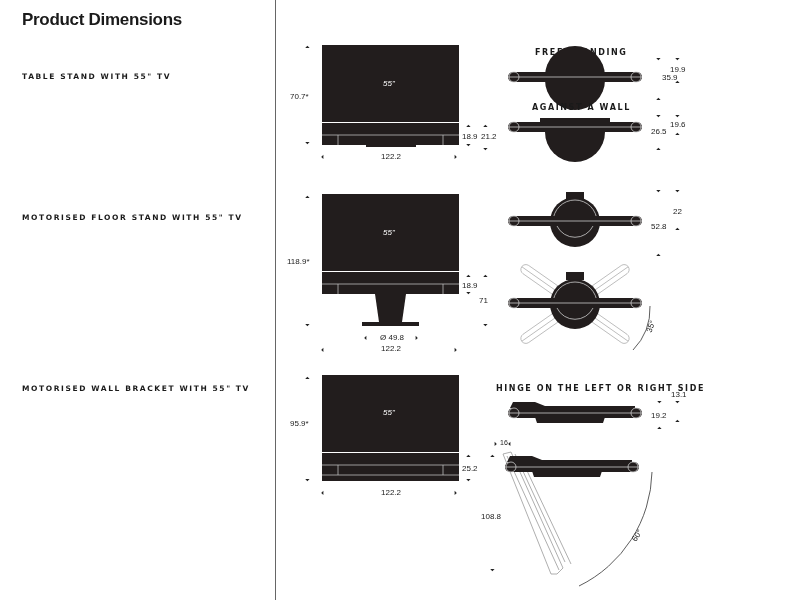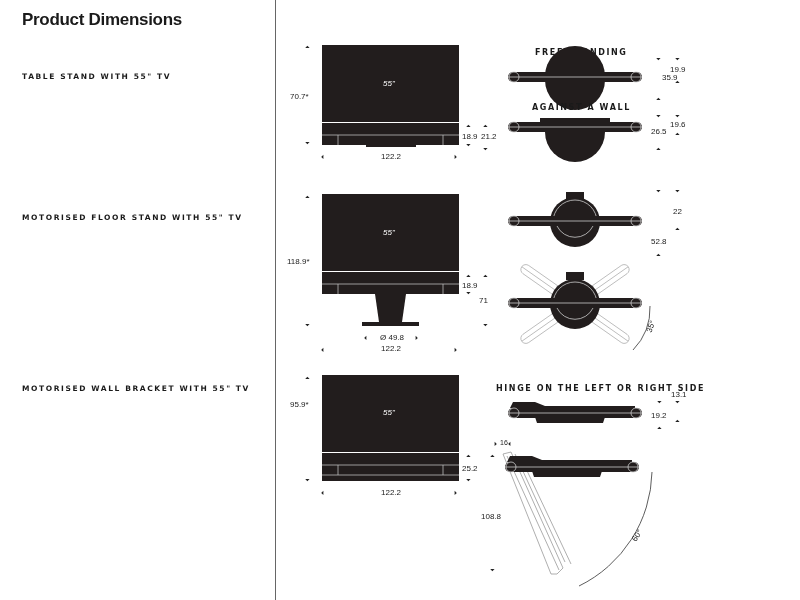--- a/index.html
+++ b/index.html
@@ -115,21 +115,21 @@
     <rect x="61" y="0" width="18" height="8" fill="#221d1d"></rect>
     <circle cx="70" cy="30" r="25" fill="#221d1d"></circle>
     <path d="M48 30 A22 22 0 0 1 92 30" fill="none" stroke="#ccc" stroke-width="0.8"></path>
     <path d="M52 34 A20 20 0 0 0 88 34" fill="none" stroke="#ccc" stroke-width="0.8"></path>
     <rect x="3" y="24" width="134" height="10" rx="5" fill="#221d1d"></rect>
     <line x1="3" y1="29" x2="137" y2="29" stroke="#ccc" stroke-width="0.8"></line>
     <circle cx="9" cy="29" r="5" fill="none" stroke="#ccc" stroke-width="0.8"></circle>
     <circle cx="131" cy="29" r="5" fill="none" stroke="#ccc" stroke-width="0.8"></circle>
   </svg>
   <span class="mk" style="left:656px;top:188px">⏷</span>
-  <div class="dim" style="left:651px;top:237px">52.8</div>
+  <div class="dim" style="left:651px;top:222px">52.8</div>
   <span class="mk" style="left:656px;top:252px">⏶</span>
   <span class="mk" style="left:675px;top:188px">⏷</span>
   <div class="dim" style="left:673px;top:207px">22</div>
   <span class="mk" style="left:675px;top:226px">⏶</span>
 
   <svg style="left:505px;top:258px" width="150" height="100">
     <g stroke="#aaa" stroke-width="0.7" fill="none">
       <g transform="rotate(35 70 46)">
           <rect x="5" y="41" width="130" height="10" rx="5"></rect>
           <line x1="5" y1="46" x2="135" y2="46"></line>
@@ -156,21 +156,21 @@
   <div class="tv" style="left:322px;top:375px;width:137px;height:77px"></div>
   <div class="tv-size" style="left:383px;top:408px">55"</div>
   <svg style="left:322px;top:453px" width="137" height="28">
     <rect x="0" y="0" width="137" height="28" fill="#221d1d"></rect>
     <line x1="0" y1="12" x2="137" y2="12" stroke="#bbb" stroke-width="0.8"></line>
     <line x1="0" y1="22" x2="137" y2="22" stroke="#bbb" stroke-width="0.8"></line>
     <line x1="16" y1="12" x2="16" y2="22" stroke="#bbb" stroke-width="0.8"></line>
     <line x1="121" y1="12" x2="121" y2="22" stroke="#bbb" stroke-width="0.8"></line>
   </svg>
   <span class="mk" style="left:305px;top:375px">⏶</span>
-  <div class="dim" style="left:290px;top:400px">95.9*</div>
+  <div class="dim" style="left:290px;top:419px">95.9*</div>
   <span class="mk" style="left:305px;top:477px">⏷</span>
   <span class="mk" style="left:321px;top:490px">⏴</span>
   <div class="dim" style="left:381px;top:488px">122.2</div>
   <span class="mk" style="left:454px;top:490px">⏵</span>
   <span class="mk" style="left:466px;top:453px">⏶</span>
   <div class="dim" style="left:462px;top:464px">25.2</div>
   <span class="mk" style="left:466px;top:477px">⏷</span>
 </div>
 
 <div>

